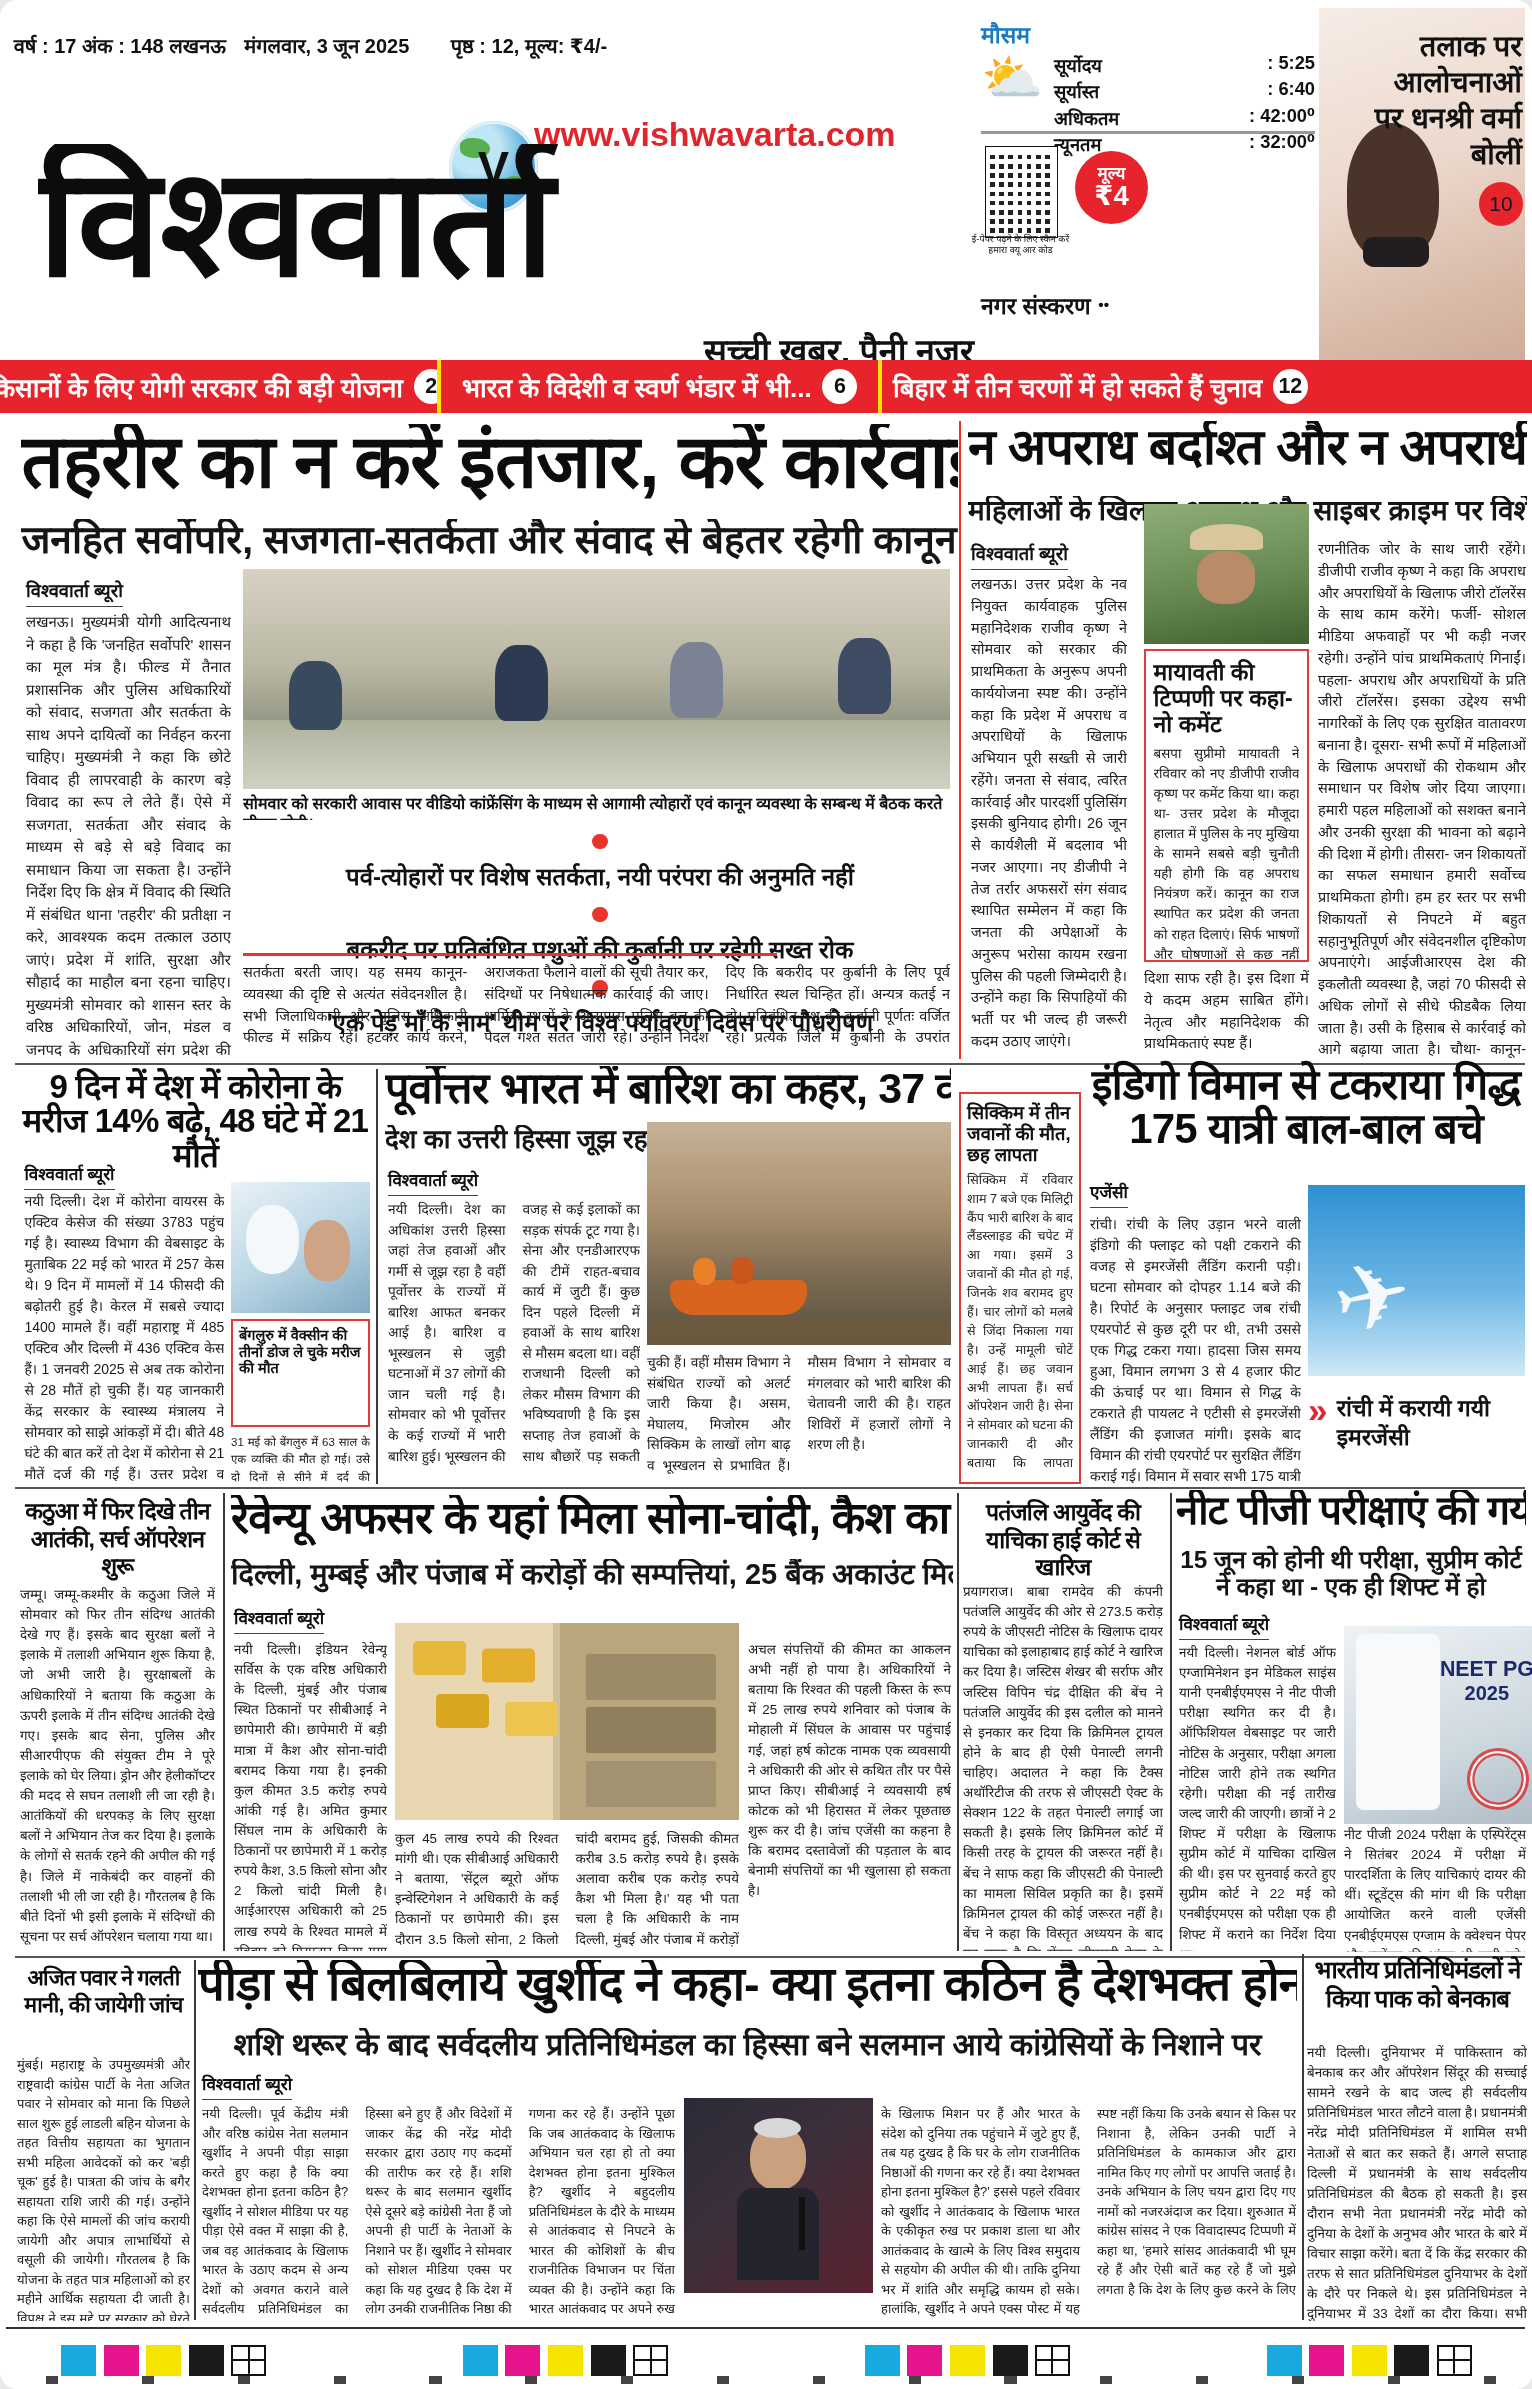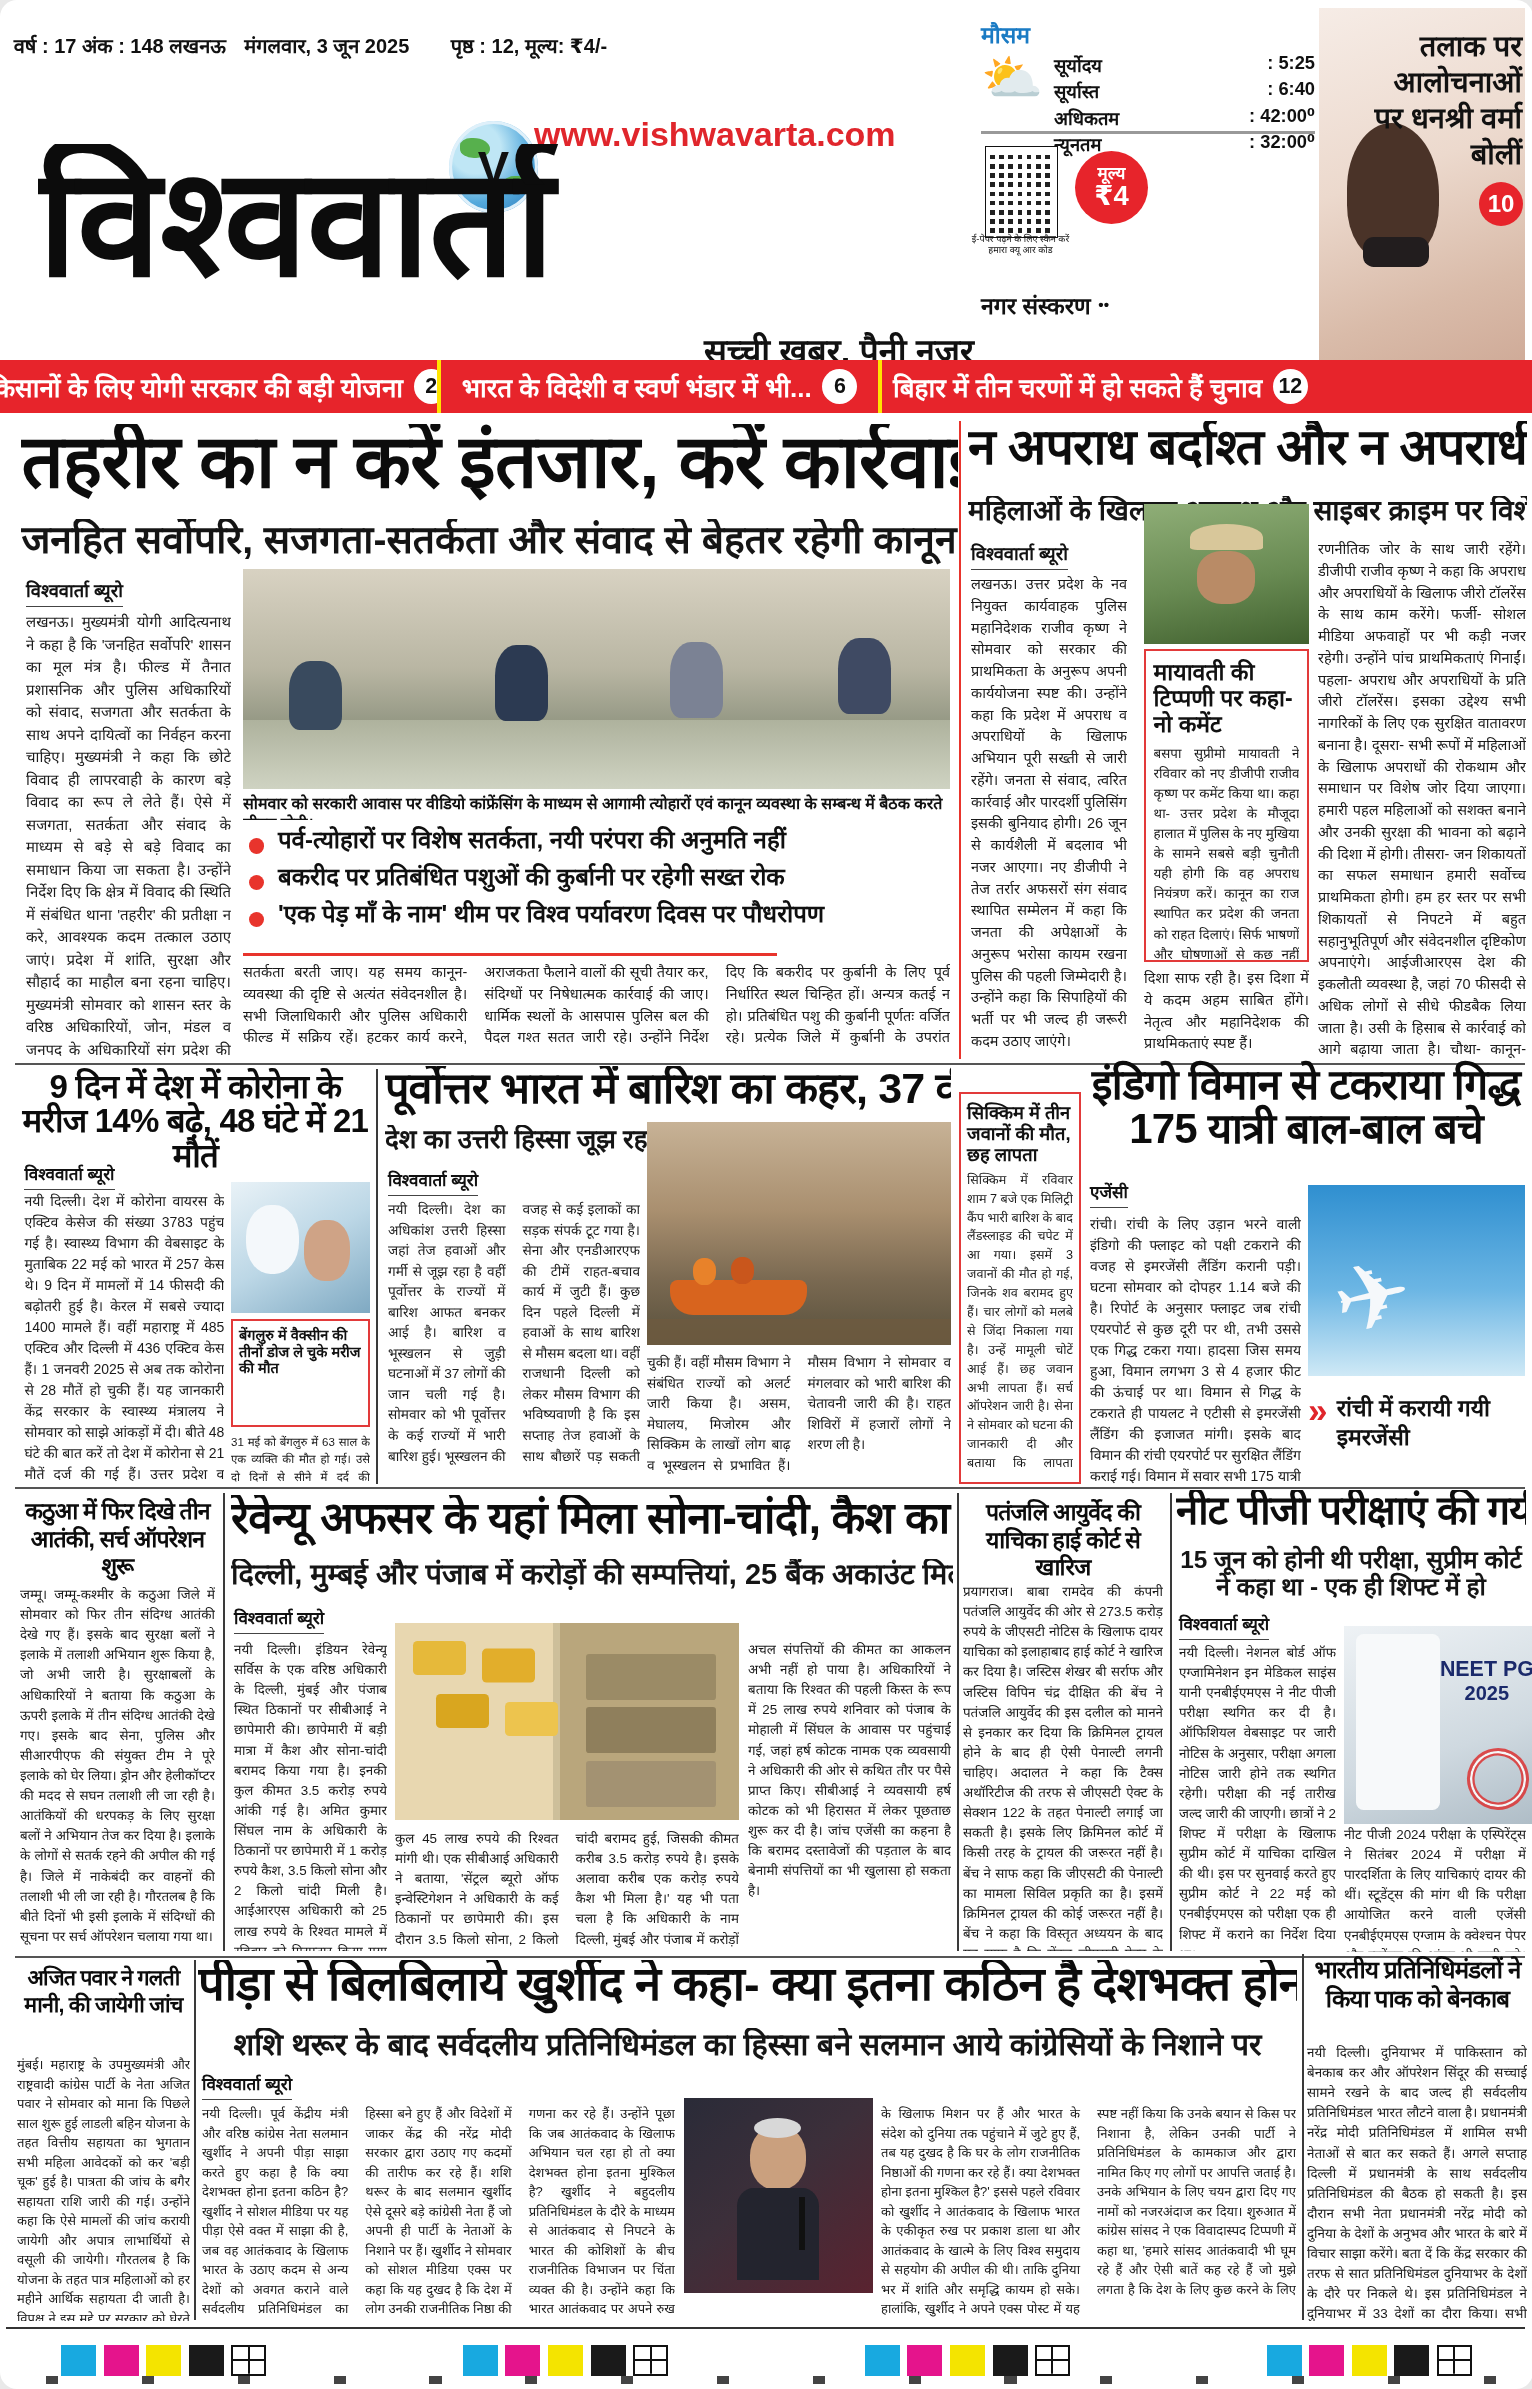--- a/index.html
+++ b/index.html
@@ -17,21 +17,21 @@
   .redbox{border:2.3px solid #e23a3a;background:#fff;box-sizing:border-box;padding:9.2px 7.6px;}
   .vrule{width:1.5px;background:#3a3a3a;}
   .hrule{height:1.5px;background:#3a3a3a;}
   .red{color:#e0262c;}
   .teaser-strip{background:#e7242b;display:flex;align-items:center;}
   .teaser{display:flex;align-items:center;gap:10.7px;color:#fff;font-weight:800;font-size:26px;
           justify-content:center;flex:1;padding:0 6.1px;white-space:nowrap;overflow:hidden;}
   .pgcircle{width:35px;height:35px;border-radius:50%;background:#fff;color:#111;font-size:21.4px;
             font-weight:900;display:flex;align-items:center;justify-content:center;flex:0 0 auto;}
   .ysep{width:3.8px;height:100%;background:#ffe400;flex:0 0 auto;}
-  .bullet-row{display:flex;align-items:flex-end;gap:13.7px;margin-bottom:9.2px;}
+  .bullet-row{display:flex;align-items:center;gap:13.7px;margin-bottom:9.2px;flex-direction:column;}
   .bullet-dot{width:15.3px;height:15.3px;border-radius:50%;background:#e8342c;margin-top:7.6px;flex:0 0 auto;}
   .bullet-txt{font-weight:800;font-size:24px;line-height:1.15;color:#101010;}
   .wrow{display:flex;justify-content:space-between;font-weight:bold;font-size:18.3px;margin:1.5px 0;}
   .cmyk{display:flex;gap:7.6px;align-items:center;}
   .cmyk span{width:35px;height:30.5px;display:block;}
   .regmark{width:35px;height:30.5px;border:2.3px solid #111;box-sizing:border-box;background:
     linear-gradient(#111,#111) center/100% 2.3px no-repeat,
     linear-gradient(#111,#111) center/2.3px 100% no-repeat,#fff;}
   .qr{background:
       repeating-linear-gradient(0deg,#111 0 4.6px,#fff 4.6px 9.2px),
@@ -104,22 +104,22 @@
     <span>नगर संस्करण</span>
     <span style="font-size:15.3px;">••</span>
   </div>
 
   <div class="abs photo" style="left:1319px;top:7.6px;width:206px;height:405px;
        background:linear-gradient(160deg,#f6ece6 0%,#ecd9cd 40%,#d9bba9 70%,#caa28f 100%);">
     <span style="position:absolute;left:27.5px;top:115px;width:92px;height:137px;background:#4a3328;border-radius:48% 52% 40% 40%;"></span>
     <span style="position:absolute;left:44px;top:229px;width:66px;height:30.5px;background:#221d1e;border-radius:10.7px;"></span>
   </div>
   <div class="abs" style="left:1366px;top:27.5px;width:156px;text-align:right;font-weight:900;font-size:29px;line-height:1.25;">तलाक पर आलोचनाओं पर धनश्री वर्मा बोलीं</div>
-  <div class="abs" style="left:1479px;top:182px;width:44px;height:44px;border-radius:50%;background:#e7242b;color:#ffffff;
-       font-weight:700;font-size:24px;display:flex;align-items:center;justify-content:center;">10</div>
+  <div class="abs" style="left:1479px;top:182px;width:44px;height:44px;border-radius:50%;background:#e7242b;color:#0f172a;
+       font-weight:400;font-size:21px;display:flex;align-items:center;justify-content:center;">10</div>
 
   <div class="abs teaser-strip" style="left:0;top:360px;width:1319px;height:53px;">
     <div class="teaser">
       <span>किसानों के लिए योगी सरकार की बड़ी योजना</span>
       <span class="pgcircle">2</span>
     </div>
     <div class="ysep"></div>
     <div class="teaser">
       <span>भारत के विदेशी व स्वर्ण भंडार में भी...</span>
       <span class="pgcircle">6</span>

